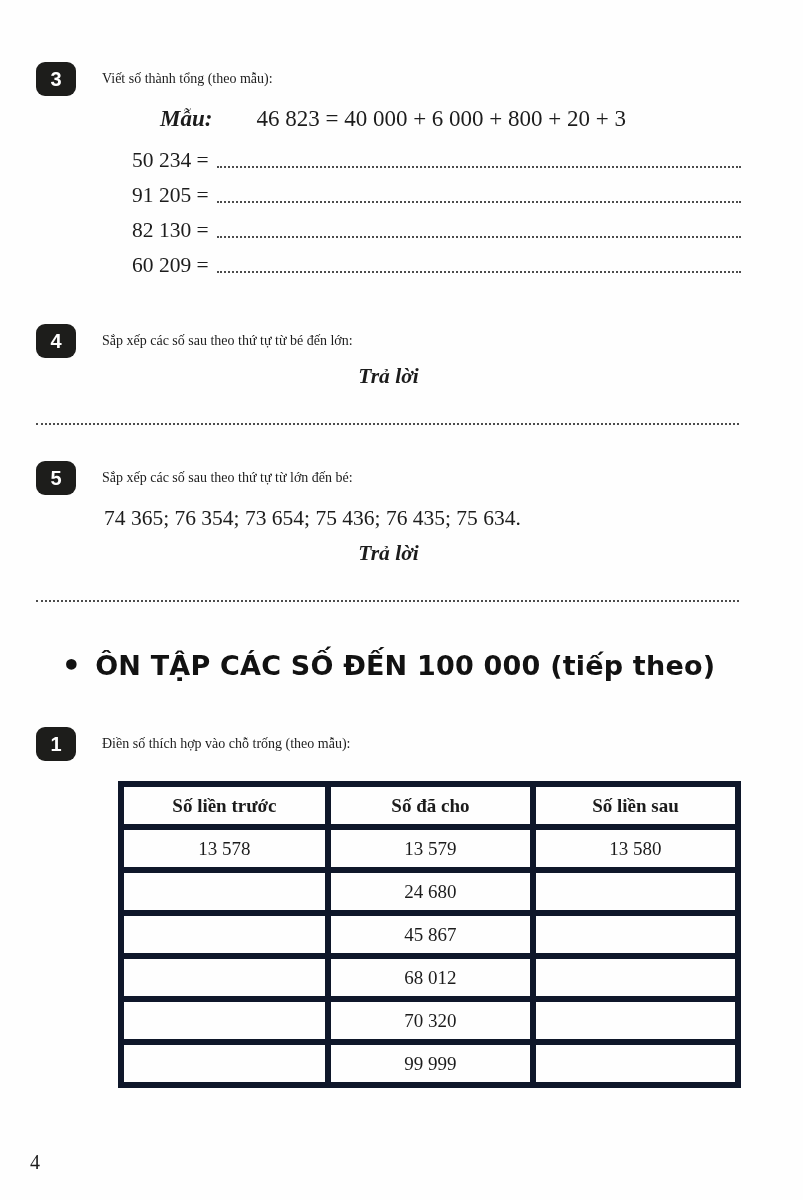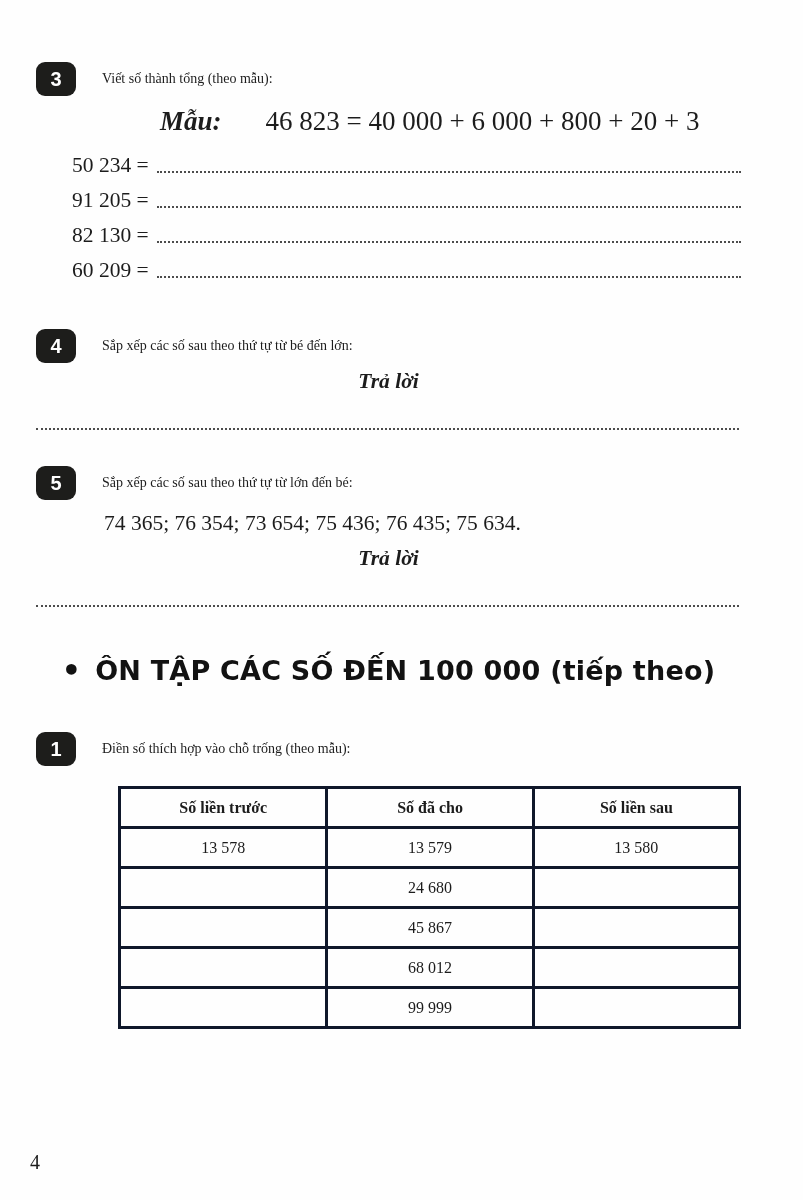--- a/index.html
+++ b/index.html
@@ -35,26 +35,26 @@
     font-size: 20px;
     display: flex;
     align-items: center;
     justify-content: center;
   }
   .prompt {
     font-size: 14px;
     line-height: 34px;
   }
   .indented {
-    margin-left: 36px;
+    margin-left: 96px;
   }
   .example-line {
     margin-left: 124px;
     margin-top: 10px;
-    font-size: 27px;
+    font-size: 23px;
     display: flex;
     gap: 44px;
   }
   .example-label {
     font-style: italic;
     font-weight: bold;
   }
   .fill-list {
     margin-top: 8px;
   }
@@ -111,26 +111,26 @@
   }
   .spacer-ex4 { margin-top: 44px; }
   .spacer-ex5 { margin-top: 36px; }
   .spacer-ex1 { margin-top: 46px; }
   table.number-table {
     border-collapse: collapse;
     margin: 20px 0 0 82px;
   }
   table.number-table th,
   table.number-table td {
-    border: 3px solid #0f172a;
+    border: 6px solid #0f172a;
     width: 176px;
     height: 37px;
     text-align: center;
     vertical-align: middle;
-    font-size: 16px;
+    font-size: 19px;
     padding: 0 20px;
   }
   table.number-table th {
     font-weight: bold;
   }
   .page-number {
     position: absolute;
     left: 30px;
     bottom: 26px;
     font-size: 20px;
@@ -225,20 +225,25 @@
           <td>45 867</td>
           <td></td>
         </tr>
         <tr>
           <td></td>
           <td>68 012</td>
           <td></td>
         </tr>
         <tr>
           <td></td>
+          <td>70 320</td>
+          <td></td>
+        </tr>
+        <tr>
+          <td></td>
           <td>99 999</td>
           <td></td>
         </tr>
       </tbody>
     </table>
   </section>
 
   <div class="page-number">4</div>
 
 </div>

